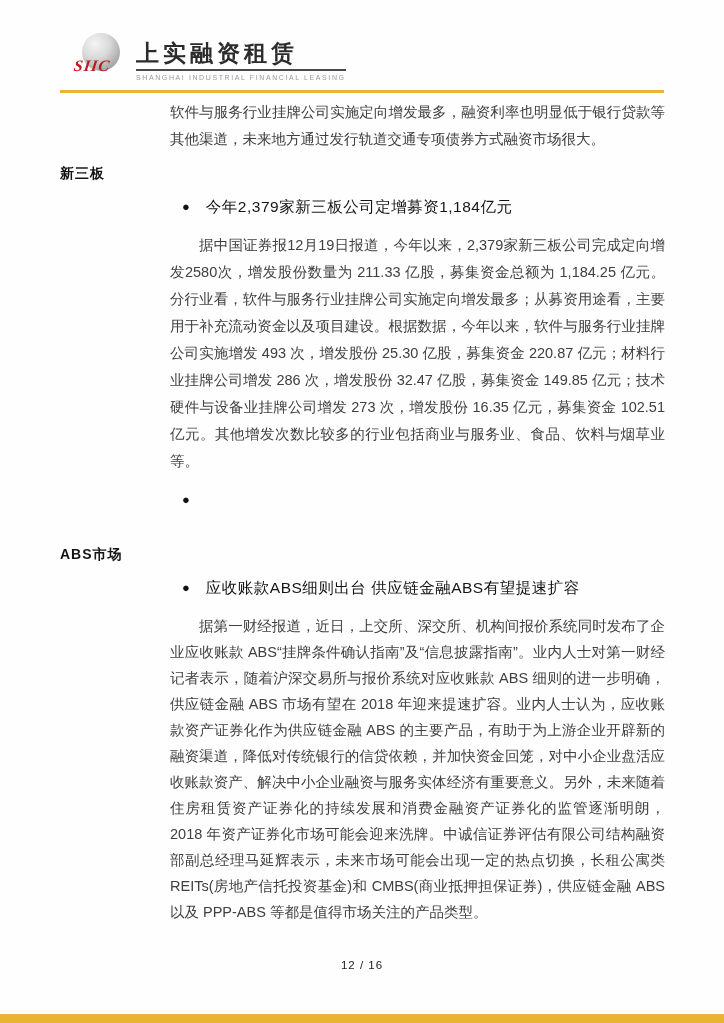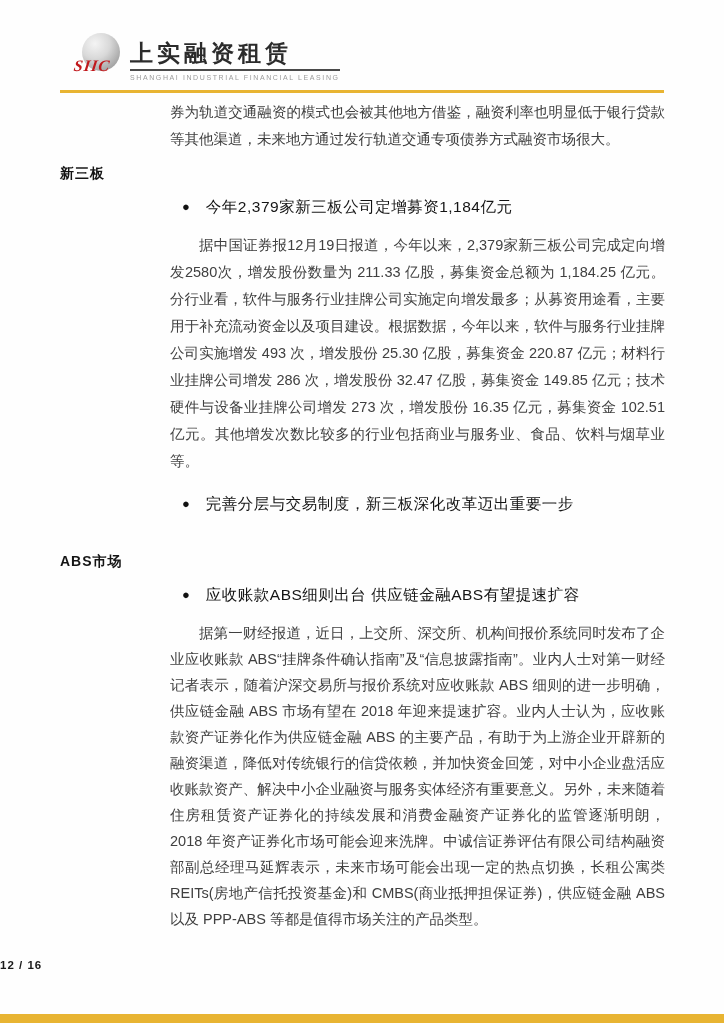--- a/index.html
+++ b/index.html
@@ -19,21 +19,21 @@
   .logo-sphere{
     position:absolute;left:8px;top:0;width:38px;height:38px;border-radius:50%;
     background:radial-gradient(circle at 34% 28%, #f4f4f4 0%, #d9d9d9 40%, #a8a8a8 75%, #8d8d8d 100%);
   }
   .logo-siic{
     position:absolute;left:0;bottom:4px;
     font-family:"Liberation Serif","DejaVu Serif",serif;
     font-style:italic;font-weight:bold;font-size:16px;letter-spacing:1px;
     color:#c1181c;transform:skewX(-8deg);
   }
-  .brand{margin-left:4px;padding-top:8px;}
+  .brand{margin-left:10px;padding-top:8px;}
   .brand-cn{
     font-size:23px;font-weight:600;color:#2b2b2b;letter-spacing:4px;
     border-bottom:2px solid #4a4a4a;padding-bottom:3px;line-height:1.1;
   }
   .brand-en{
     font-size:7px;color:#9a9a9a;letter-spacing:1.6px;margin-top:3px;white-space:nowrap;
   }
   
   .top-rule{position:absolute;left:60px;right:60px;top:90px;height:3px;background:#e8b432;}
   .footer-bar{position:absolute;left:0;right:0;bottom:0;height:9px;background:#e8b432;}
@@ -47,22 +47,22 @@
   .section-title.abs{margin-top:38px;}
   .headline-row{display:flex;align-items:baseline;margin-left:122px;margin-bottom:14px;}
   .bullet{font-size:13px;color:#111;flex:0 0 auto;margin-right:16px;transform:translateY(-1px);}
   .headline-row h3{
     margin:0;font-size:15.5px;font-weight:normal;color:#141414;line-height:22px;letter-spacing:0.5px;
   }
   .body-para{margin-left:110px;text-indent:2em;margin-bottom:18px;}
   .body-para.tight{line-height:26px;margin-bottom:0;}
   
   .page-number{
-    position:absolute;left:0;right:0;bottom:52px;
-    font-size:11.5px;font-weight:bold;color:#1a1a1a;letter-spacing:1px;
+    position:absolute;left:0;right:0;bottom:52px;text-align:center;
+    font-size:11.5px;font-weight:normal;color:#1a1a1a;letter-spacing:1px;
   }
 </style>
 </head>
 <body>
 
 <div class="page">
 
   <div class="header">
     <div class="logo">
       <div class="logo-sphere"></div>
@@ -71,36 +71,35 @@
     <div class="brand">
       <div class="brand-cn">上实融资租赁</div>
       <div class="brand-en">SHANGHAI INDUSTRIAL FINANCIAL LEASING</div>
     </div>
   </div>
 
   <div class="top-rule"></div>
 
   <div class="content">
 
-    <p class="intro">券为轨道交通融资的模式也会被其他地方借鉴，融资利率也明显低于银行贷款等其他渠道，未来地方通过发行轨道交通专项债券方式融资市场很大。</p>
+    <p class="intro">软件与服务行业挂牌公司实施定向增发最多，融资利率也明显低于银行贷款等其他渠道，未来地方通过发行轨道交通专项债券方式融资市场很大。</p>
 
     <h2 class="section-title">新三板</h2>
 
     <div>
       <div class="headline-row">
         <span class="bullet">●</span>
         <h3>今年2,379家新三板公司定增募资1,184亿元</h3>
       </div>
       <p class="body-para">据中国证券报12月19日报道，今年以来，2,379家新三板公司完成定向增发2580次，增发股份数量为 211.33 亿股，募集资金总额为 1,184.25 亿元。分行业看，软件与服务行业挂牌公司实施定向增发最多；从募资用途看，主要用于补充流动资金以及项目建设。根据数据，今年以来，软件与服务行业挂牌公司实施增发 493 次，增发股份 25.30 亿股，募集资金 220.87 亿元；材料行业挂牌公司增发 286 次，增发股份 32.47 亿股，募集资金 149.85 亿元；技术硬件与设备业挂牌公司增发 273 次，增发股份 16.35 亿元，募集资金 102.51 亿元。其他增发次数比较多的行业包括商业与服务业、食品、饮料与烟草业等。</p>
     </div>
 
     <div>
       <div class="headline-row">
         <span class="bullet">●</span>
-        <h3>完善分层与交易制度，新三板深化改革迈出重要一步</h3>
       </div>
     </div>
 
     <h2 class="section-title abs">ABS市场</h2>
 
     <div>
       <div class="headline-row">
         <span class="bullet">●</span>
         <h3>应收账款ABS细则出台 供应链金融ABS有望提速扩容</h3>
       </div>

